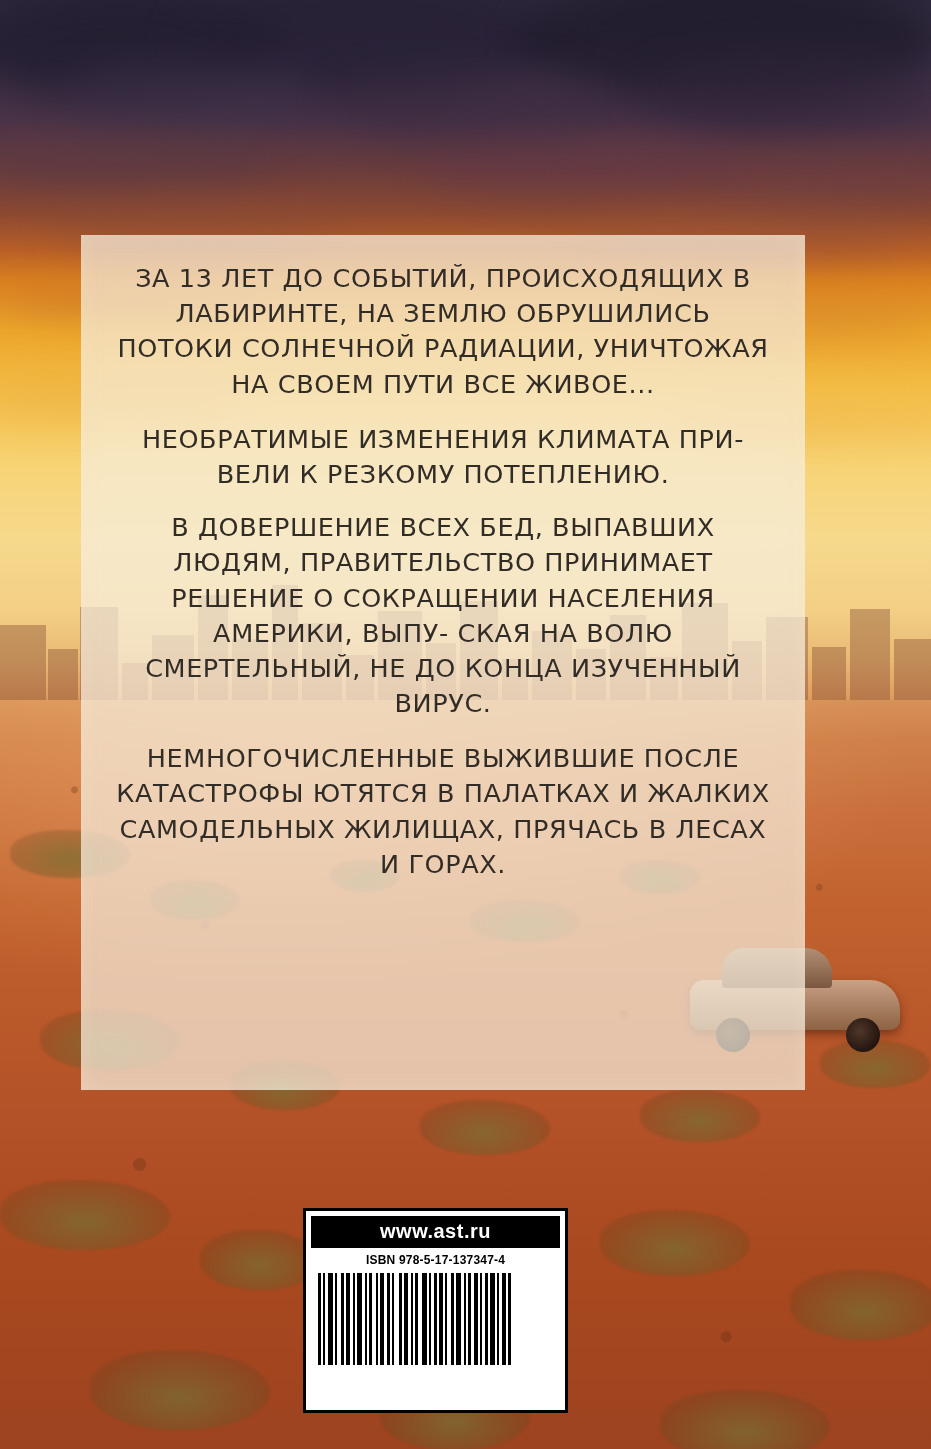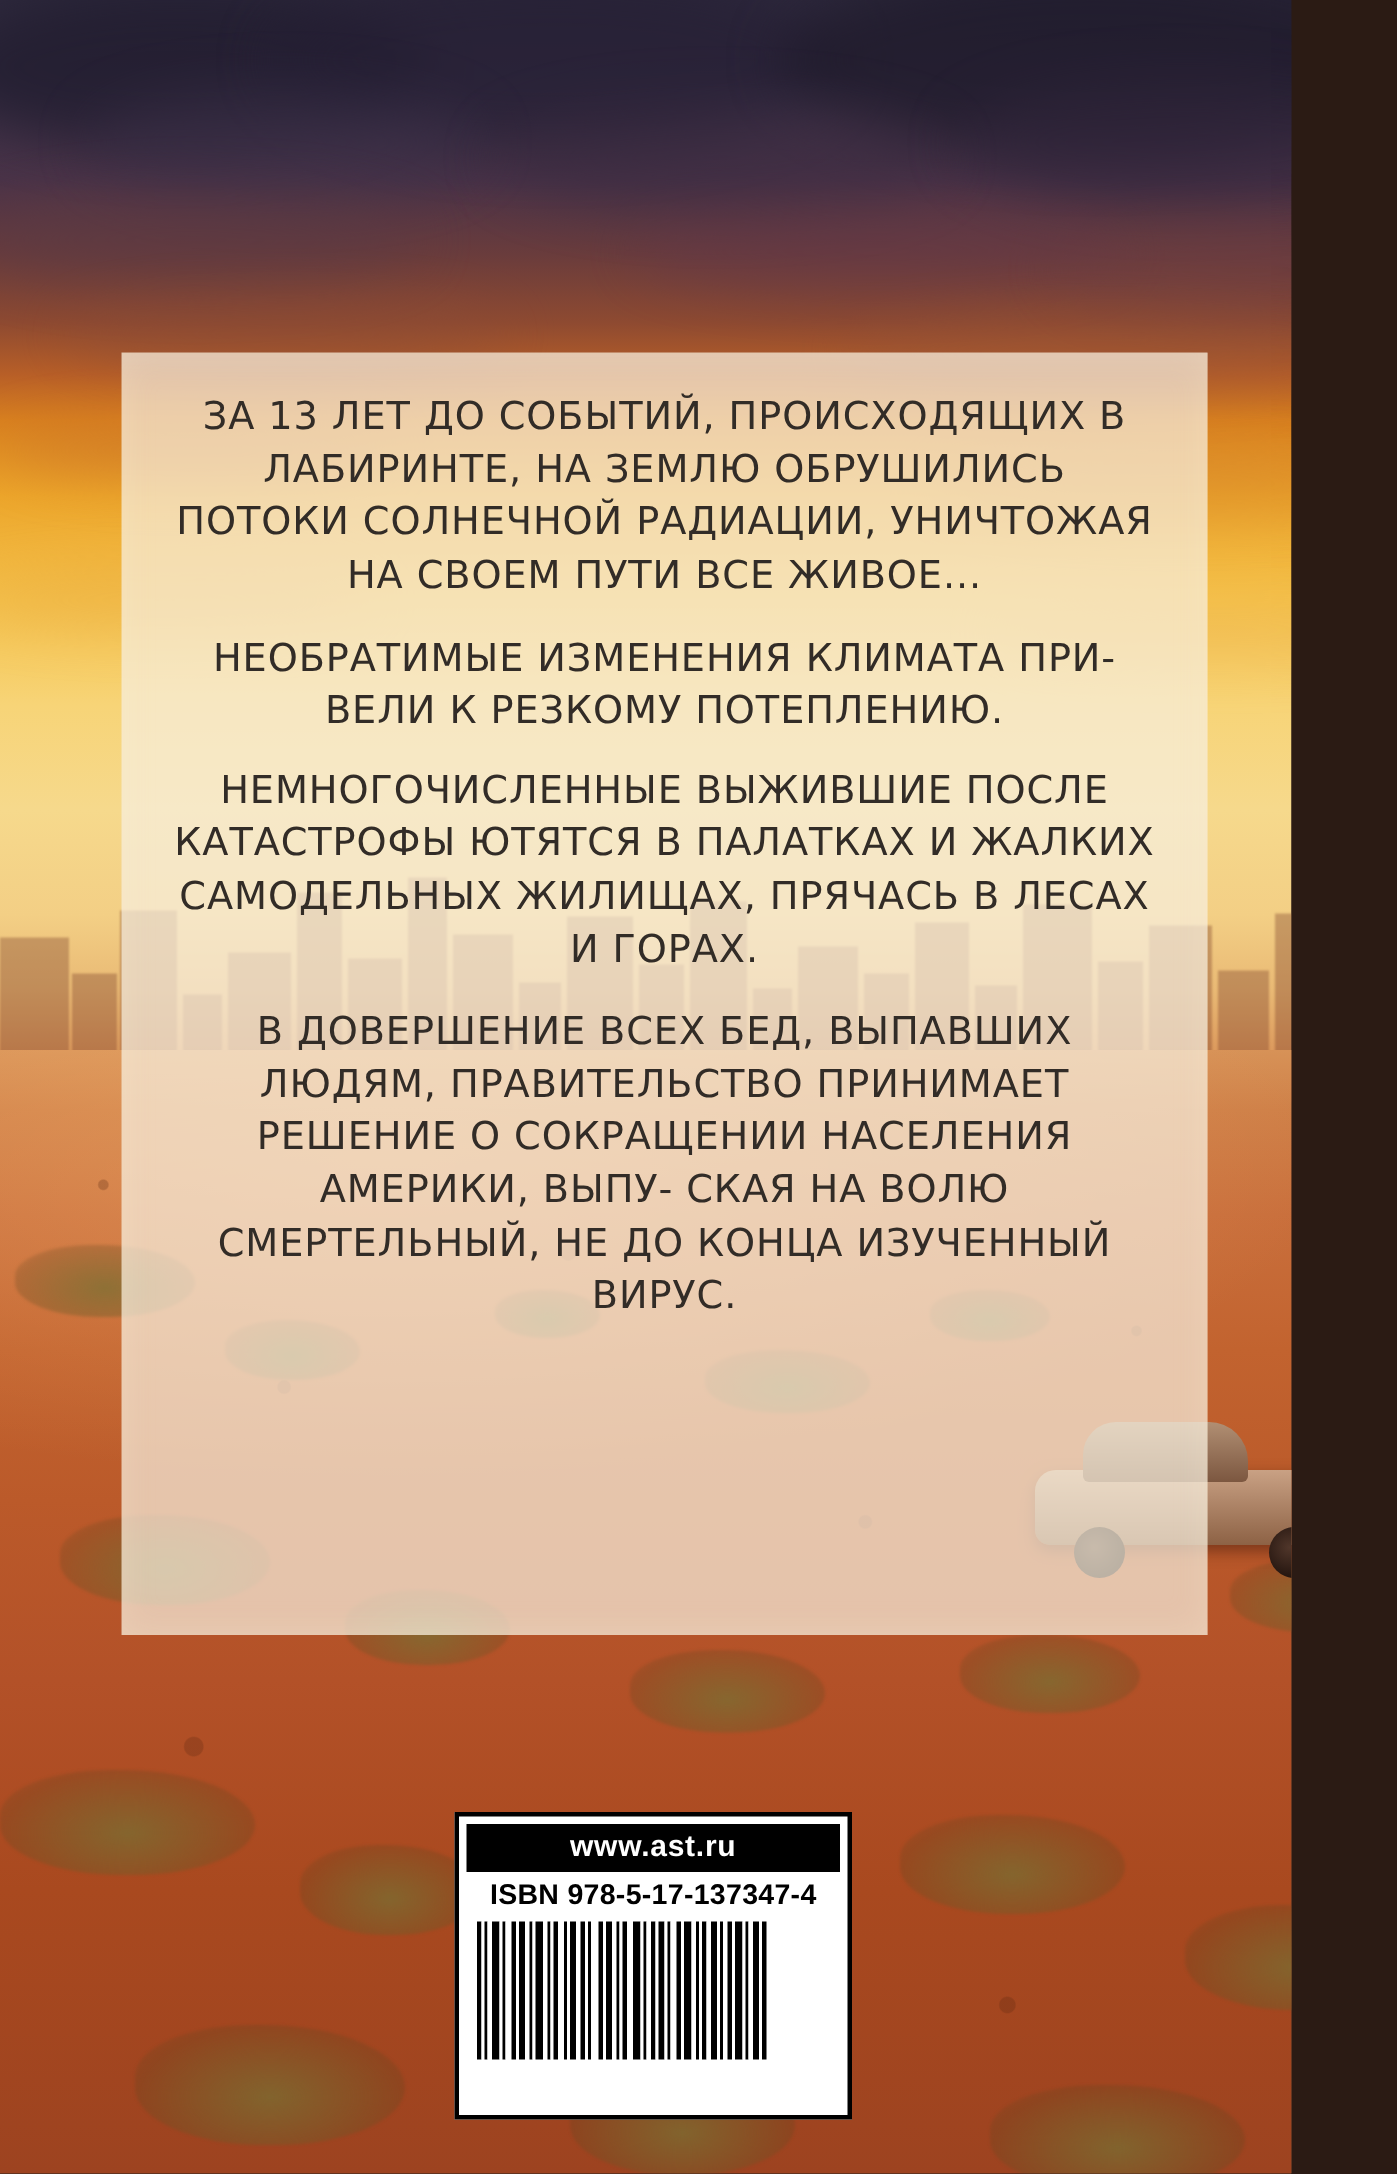--- a/index.html
+++ b/index.html
@@ -2,21 +2,21 @@
 <html><head>
 <meta charset="utf-8">
 <style>
   html, body {
     margin: 0;
     padding: 0;
     background: #2b1b14;
   }
   #page {
     position: relative;
-    width: 861px;
+    width: 931px;
     height: 1449px;
     overflow: hidden;
     font-family: "Liberation Sans", sans-serif;
   }
 
   
   .bg-base {
     position: absolute;
     inset: 0;
     background:
@@ -174,21 +174,21 @@
     text-align: center;
     font-family: "Liberation Sans", sans-serif;
     font-weight: bold;
     font-size: 20px;
     letter-spacing: .5px;
     padding: 4px 0 5px 0;
   }
   .isbn-text {
     text-align: center;
     font-family: "Liberation Sans", sans-serif;
-    font-size: 19px;
+    font-size: 12px;
     font-weight: bold;
     letter-spacing: .2px;
     margin-top: 5px;
     color: #000;
   }
   .bars {
     margin: 6px 12px 0 12px;
     height: 92px;
     display: flex;
     align-items: stretch;
@@ -288,22 +288,22 @@
     <div class="car-body"></div>
     <div class="car-cabin"></div>
     <div class="car-wheel" style="left:26px;"></div>
     <div class="car-wheel" style="left:156px;"></div>
   </div>
 
   <div class="blurb">
     <div class="blurb-inner">
       <p>За 13 лет до событий, происходящих в Лабиринте, на Землю обрушились потоки солнечной радиации, уничтожая на своем пути все живое...</p>
       <p class="tight">Необратимые изменения климата при- вели к резкому потеплению.</p>
+      <p>В довершение всех бед, выпавших людям, правительство принимает решение о сокращении населения Америки, выпу- ская на волю смертельный,  не до конца изученный вирус.</p>
       <p>Немногочисленные выжившие после катастрофы ютятся в палатках и жалких самодельных жилищах, прячась в лесах и горах.</p>
-      <p>В довершение всех бед, выпавших людям, правительство принимает решение о сокращении населения Америки, выпу- ская на волю смертельный,  не до конца изученный вирус.</p>
     </div>
   </div>
 
   <div class="barcode-block">
     <div class="site-bar">www.ast.ru</div>
     <div class="isbn-text">ISBN 978-5-17-137347-4</div>
     <div class="bars">
       <div class="bar" style="width:3px"></div>
         <div class="bar sp" style="width:2px"></div>
       <div class="bar" style="width:2px"></div>

